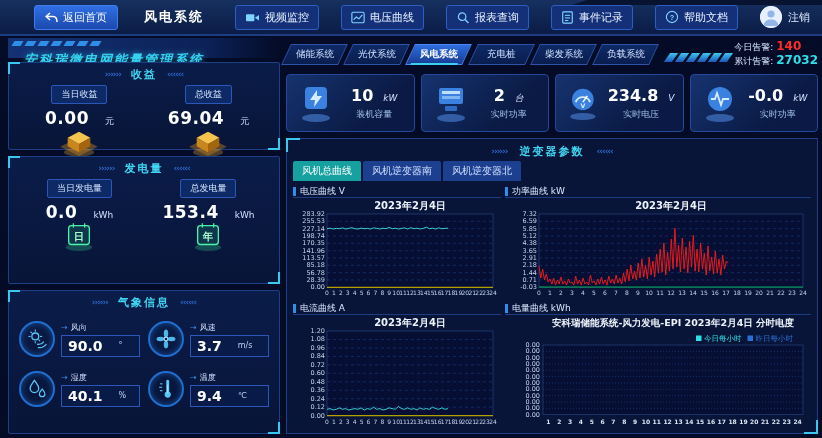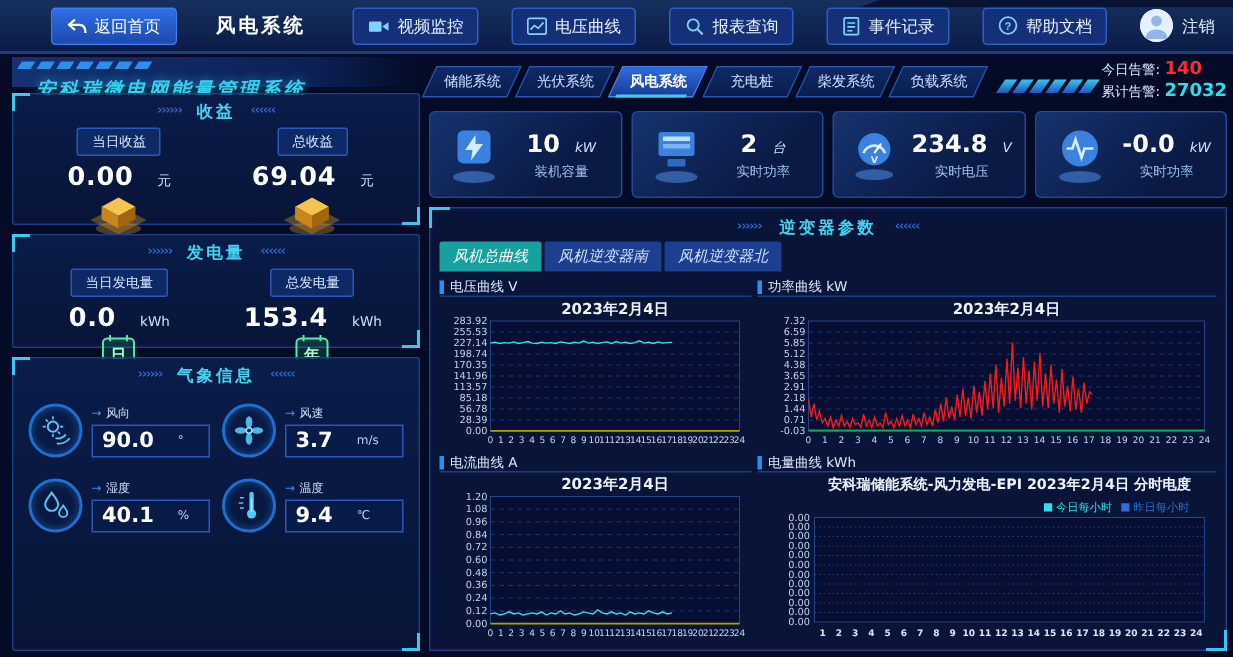--- a/index.html
+++ b/index.html
@@ -36,21 +36,21 @@
   .system-title { position:absolute; left:16px; top:13px; font-size:13px; font-weight:bold;
     font-style:italic; color:#35d2f0; letter-spacing:2px; text-shadow:0 0 7px rgba(53,210,240,.55); white-space:nowrap; }
 
   
   .panel { position:relative; border:1px solid #1d3f86; border-radius:2px;
     background:linear-gradient(180deg,#0a1c49,#081538); margin-bottom:6px; }
   .panel::before { content:""; position:absolute; left:-1px; top:-1px; width:10px; height:10px;
     border-left:2px solid #39c8f0; border-top:2px solid #39c8f0; }
   .panel::after { content:""; position:absolute; right:-1px; bottom:-1px; width:10px; height:10px;
     border-right:2px solid #39c8f0; border-bottom:2px solid #39c8f0; }
-  .p-rev { height:88px; } .p-gen { height:76px; } .p-weather { flex:1; margin-bottom:0; }
+  .p-rev { height:88px; } .p-gen { height:128px; } .p-weather { flex:1; margin-bottom:0; }
   .panel-header { height:22px; display:flex; align-items:center; justify-content:center; gap:10px;
     font-size:11px; font-weight:bold; color:#3fd4f0; letter-spacing:2px; }
   .chev { font-size:9px; font-weight:bold; letter-spacing:-1px; color:#2e66c8; }
   .chev-r::before { content:"\203A\203A\203A\203A\203A\203A"; }
   .chev-l::before { content:"\2039\2039\2039\2039\2039\2039"; }
 
   .metric-row { display:flex; justify-content:space-around; padding:0 6px; }
   .metric { width:46%; display:flex; flex-direction:column; align-items:center; position:relative; }
   .badge { font-size:9px; color:#d7e6ff; background:#0e2a66; border:1px solid #2c57b8;
     padding:2px 9px; border-radius:2px; white-space:nowrap; }
@@ -101,21 +101,21 @@
   .inverter-panel { flex:1; position:relative; border:1px solid #1d3f86; background:#081538;
     padding:4px 6px 6px; display:flex; flex-direction:column; min-height:0; }
   .inverter-panel::before { content:""; position:absolute; left:-1px; top:-1px; width:12px; height:12px;
     border-left:2px solid #39c8f0; border-top:2px solid #39c8f0; }
   .inverter-panel::after { content:""; position:absolute; right:-1px; bottom:-1px; width:12px; height:12px;
     border-right:2px solid #39c8f0; border-bottom:2px solid #39c8f0; }
   .inv-header { height:16px; display:flex; align-items:center; justify-content:center; gap:12px;
     font-size:11px; font-weight:bold; color:#3fd4f0; letter-spacing:2px; }
   .inv-tabs { display:flex; gap:2px; margin:2px 0 4px; }
   .inv-tab { padding:3px 9px; font-size:10px; background:#1c3f8f; color:#cfe0ff;
-    border-radius:2px 2px 0 0; cursor:pointer; white-space:nowrap;font-style:italic; }
+    border-radius:2px 2px 0 0; cursor:pointer; white-space:nowrap; }
   .inv-tab.active { background:#17a0a0; color:#fff; }
 
   .charts-grid { flex:1; display:grid; grid-template-columns:208px 1fr; grid-template-rows:1fr 1.1fr;
     gap:4px; min-height:0; }
   .chart-panel { display:flex; flex-direction:column; min-height:0; min-width:0; }
   .chart-head { height:13px; display:flex; align-items:center; gap:4px; font-size:9px;
     color:#dce8ff; background:linear-gradient(90deg,rgba(30,62,134,.0),rgba(30,62,134,.0));
     border-bottom:1px solid rgba(46,95,190,.55); }
   .accent-bar { width:3px; height:9px; background:#2f8fe8; flex:none; }
   .chart-svg { flex:1; width:100%; height:calc(100% - 13px); display:block; }

